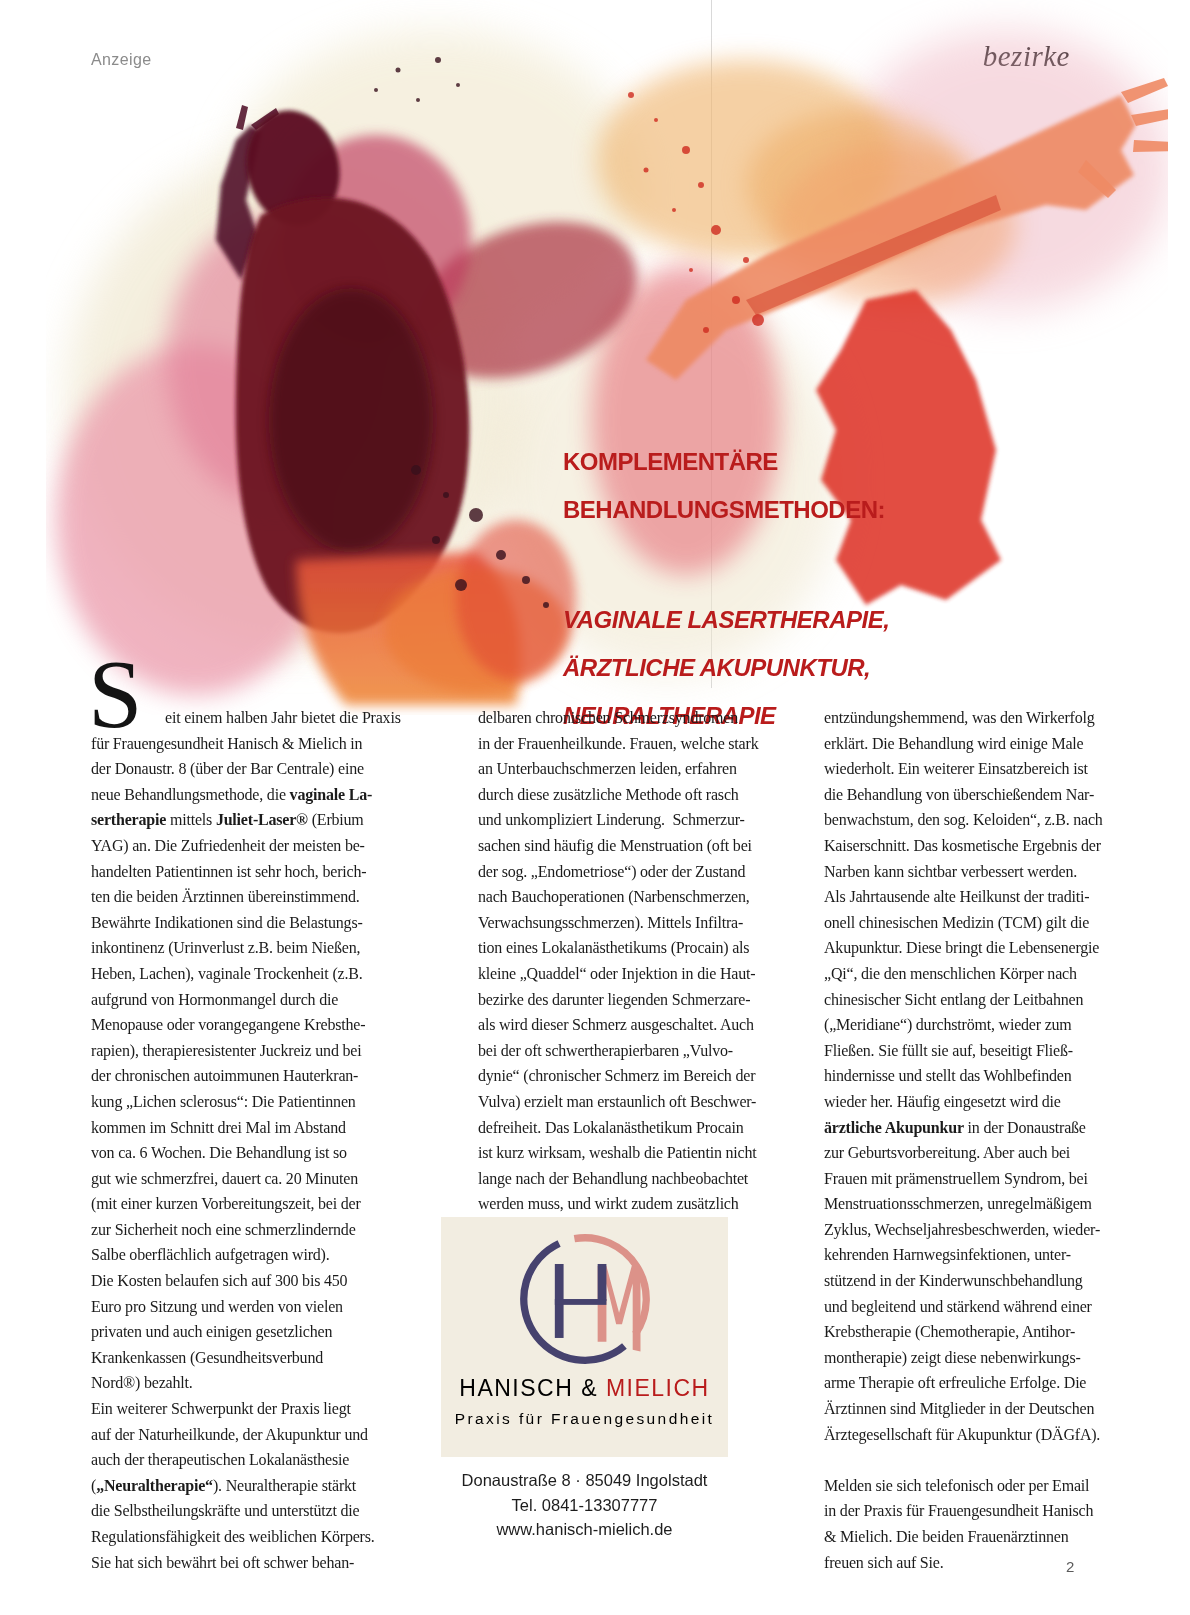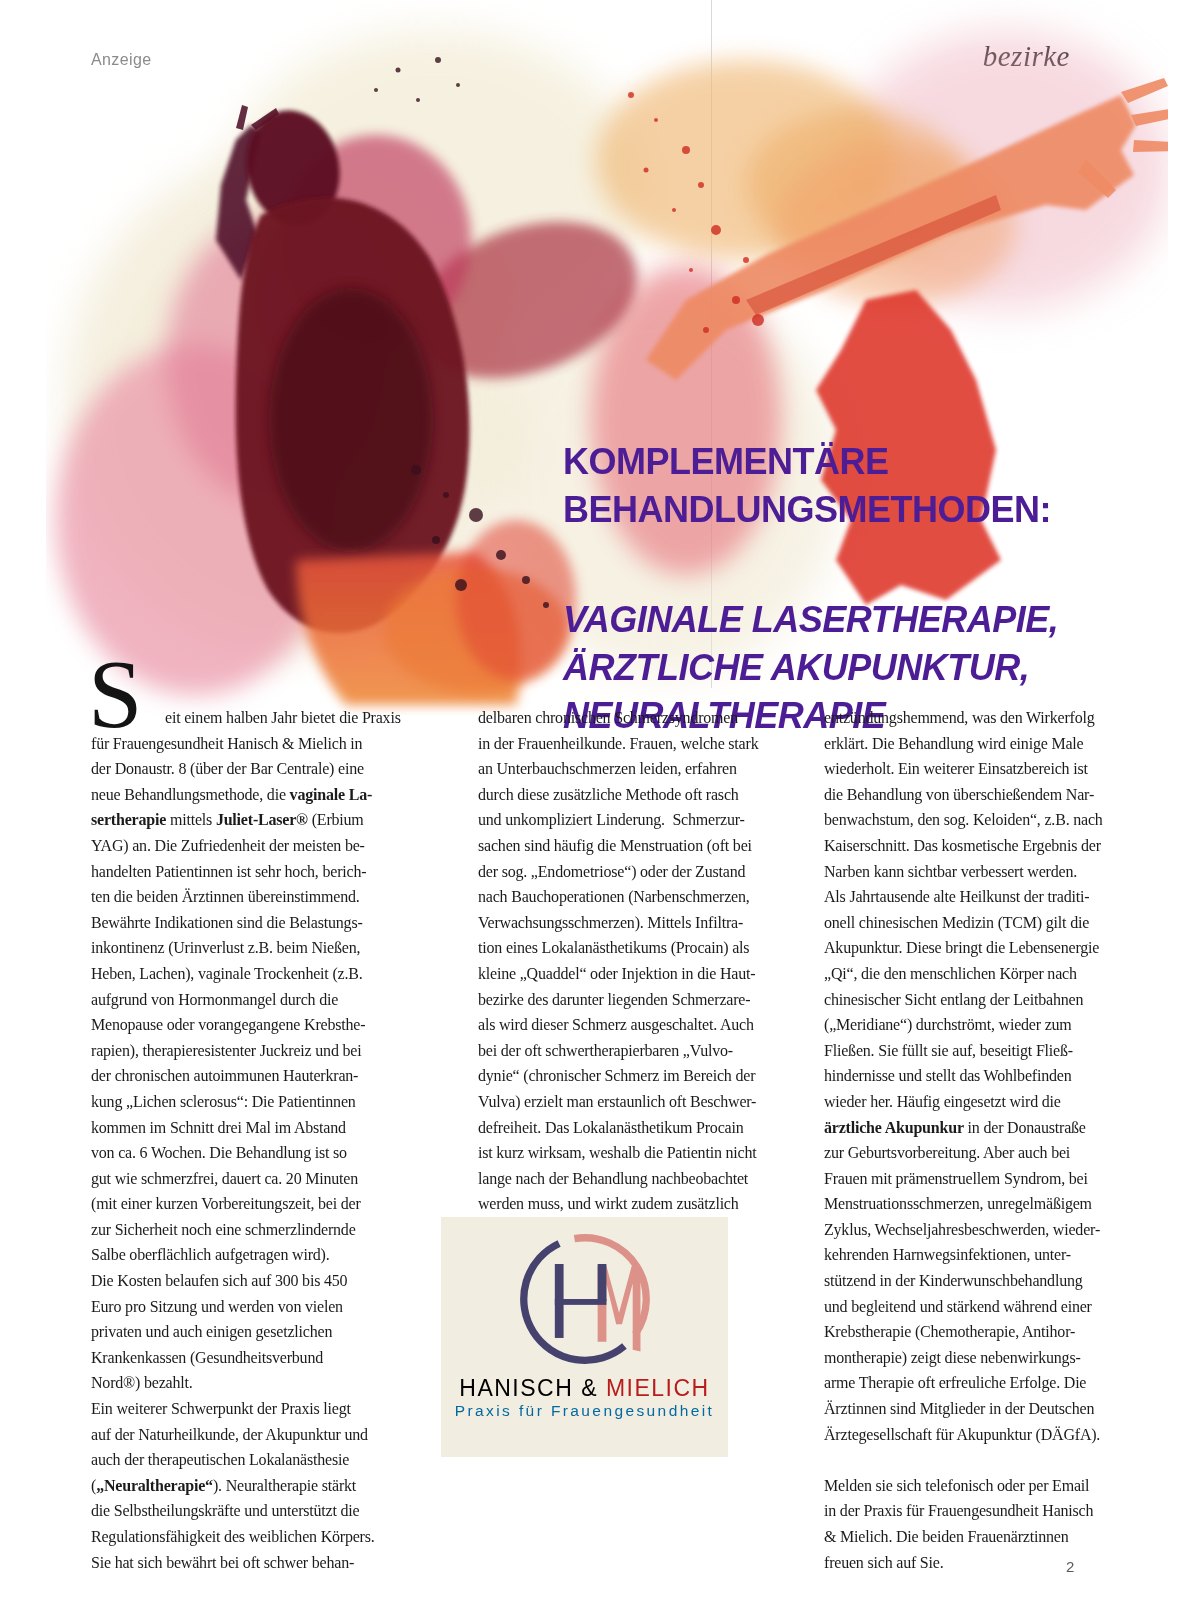--- a/index.html
+++ b/index.html
@@ -23,21 +23,21 @@
     position:absolute; left:703px; top:0; width:1px; height:688px;
     background:#d9d9d9; z-index:0;
   }
   .illustration {
     position:absolute; left:38px; top:0; width:1122px; height:715px;
     z-index:1; pointer-events:none;
   }
   .headline {
     position:absolute; left:555px; top:390px; width:560px; z-index:2;
     font-family:"Liberation Sans", sans-serif; font-weight:700;
-    font-size:36px; line-height:48px; color:#4c1d95;
+    font-size:24px; line-height:48px; color:#b91c1c;
     letter-spacing:-0.5px; white-space:pre-line;
   }
   .headline .hl2 { margin-top:14px;font-style:italic; }
   .dropcap {
     position:absolute; left:80px; top:645px; z-index:2;
     font-family:"Liberation Serif", serif; font-size:98px; line-height:1;
     color:#141414;
   }
   .col {
     position:absolute; top:705px; width:322px; z-index:2;
@@ -54,21 +54,21 @@
   }
   .logo-box svg.monogram { display:block; margin:10px auto 0 auto; }
   .logo-name {
     font-family:"Liberation Sans", sans-serif; font-size:23px;
     letter-spacing:1.5px; margin-top:2px; white-space:nowrap;
   }
   .logo-name .nm1 { color:#000000; }
   .logo-name .nm2 { color:#b91c1c; }
   .logo-tagline {
     font-family:"Liberation Sans", sans-serif; font-size:15.5px;
-    letter-spacing:2.4px; color:#0369a1; 
+    letter-spacing:2.4px; color:#000000; margin-top:8px;
   }
   .contact {
     position:absolute; left:433px; top:1468px; width:287px; z-index:2;
     text-align:center; font-family:"Liberation Sans", sans-serif;
     font-size:16.5px; line-height:24.5px; color:#1d1d1d;
   }
   .page-number {
     position:absolute; left:1058px; top:1558px; z-index:2;
     font-family:"Liberation Sans", sans-serif; font-size:15px; color:#5a5a5a;
   }
@@ -286,16 +286,21 @@
       <rect x="44" y="38" width="9" height="76" fill="#46426e"></rect>
       <rect x="88" y="38" width="9" height="38" fill="#46426e"></rect>
       <rect x="44" y="74" width="53" height="6" fill="#46426e"></rect>
     </svg>
     <div class="logo-name">
       <span class="nm1">HANISCH &amp; </span><span class="nm2">MIELICH</span>
     </div>
     <div class="logo-tagline">Praxis für Frauengesundheit</div>
   </div>
 
+  <div class="contact">
+    <div>Donaustraße 8 · 85049 Ingolstadt</div>
+    <div>Tel. 0841-13307777</div>
+    <div>www.hanisch-mielich.de</div>
+  </div>
 
   <div class="page-number">2</div>
 
 </div>
 
 </body></html>

